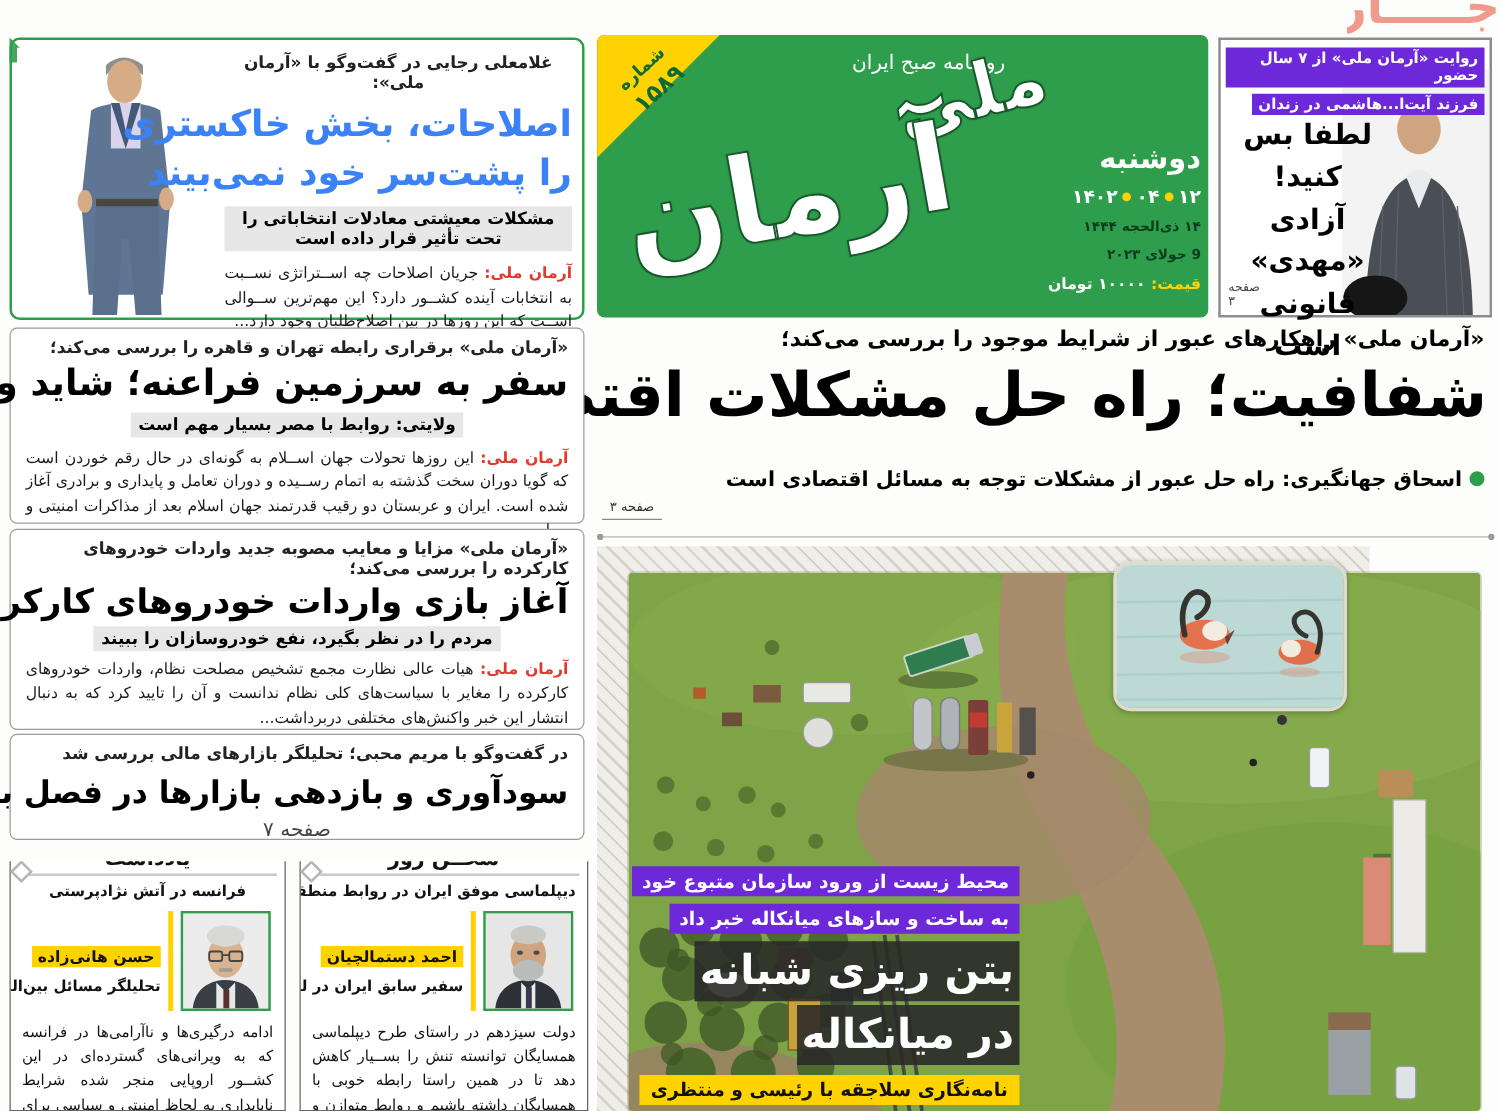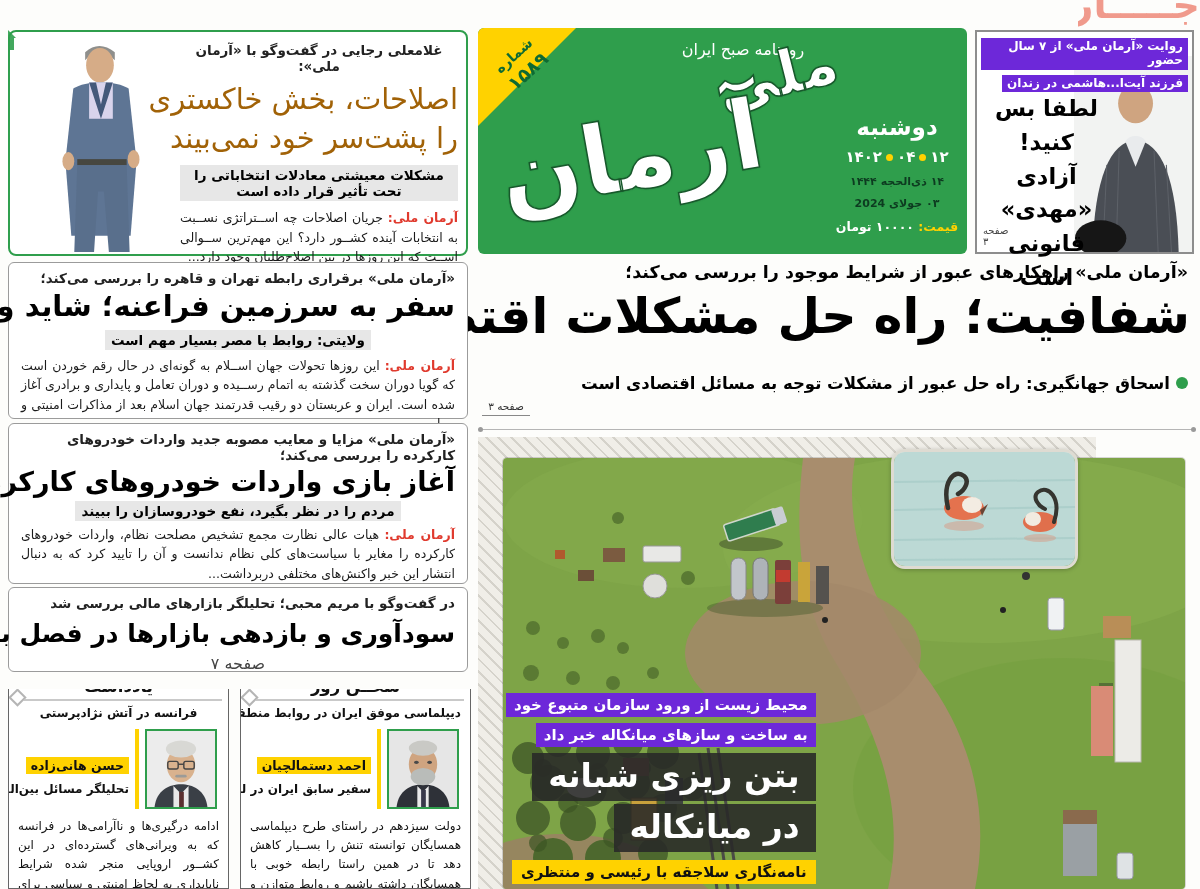--- a/index.html
+++ b/index.html
@@ -14,37 +14,37 @@
   #corner-banner { left:1078px; top:0; width:122px; height:27px; overflow:hidden; direction:rtl; }
   #corner-banner span { display:block; margin-top:-17px; font-size:38px; font-weight:bold; color:#f09a8c; letter-spacing:1px; }
 
   
   #tl-box { left:8px; top:30px; width:460px; height:226px; background:#fff;
     border:2px solid #2f9e4c; border-radius:8px; }
   #tl-fold { left:-2px; top:-2px; width:0; height:0; border-bottom:20px solid #2f9e4c; border-right:20px solid transparent; opacity:.9; }
   #tl-photo { left:4px; bottom:2px; width:168px; height:214px; }
   #tl-text { right:8px; top:10px; width:278px; text-align:center; }
   .kicker-sm { font-size:13.5px; font-weight:bold; color:#222; }
-  #tl-text .headline { font-size:29px; font-weight:normal; line-height:1.35; color:#a16207; margin-top:6px; white-space:nowrap; }
+  #tl-text .headline { font-size:29px; font-weight:bold; line-height:1.35; color:#3b82f6; margin-top:6px; white-space:nowrap; }
   .gray-chip { display:inline-block; background:#e7e7e7; color:#000; font-size:13.5px; font-weight:bold; padding:2px 6px; margin-top:7px; }
   .body-text { font-size:12.5px; line-height:1.55; text-align:justify; color:#1a1a1a; margin-top:7px; }
   .red-lead { color:#e03a2e; font-weight:bold; }
   .page-ref { font-size:16px; color:#444; margin-top:4px; text-align:center; }
 
   
   #masthead { left:478px; top:28px; width:489px; height:226px; background:#2f9e4c; border-radius:6px; overflow:hidden; }
   #mh-triangle { left:0; top:0; width:0; height:0; border-top:98px solid #ffd200; border-right:98px solid transparent; }
   #mh-issue { left:2px; top:16px; width:84px; text-align:center; transform:rotate(-42deg); color:#0e6a33; font-weight:bold; line-height:1.25; }
   #mh-issue .lbl { font-size:14px; display:block; }
   #mh-issue .num { font-size:19px; display:block; }
   #mh-tagline { top:12px; left:150px; width:230px; text-align:center; color:#fff; font-size:16px; font-weight:normal; }
   .logo-word { color:#fff; font-weight:bold; -webkit-text-stroke:1.5px #17582b; text-shadow:0 0 2px #17582b; }
   #logo-main { left:20px; top:72px; font-size:96px; transform:rotate(-10deg); }
   #logo-sub { left:238px; top:12px; font-size:60px; transform:rotate(-14deg); }
-  #mh-info { top:86px; right:6px; width:128px; text-align:center; color:#fff; }
+  #mh-info { top:86px; right:6px; width:128px; color:#fff; }
   #mh-weekday { font-size:23px; font-weight:bold; }
   #mh-date { margin-top:8px; font-size:15px; font-weight:bold; direction:rtl; }
   .date-dot { display:inline-block; width:7px; height:7px; border-radius:50%; background:#ffd200; margin:0 4px 1px; }
   .mh-small-date { margin-top:9px; font-size:11px; font-weight:bold; color:#0d3b20; }
   #mh-price { margin-top:9px; font-size:12.5px; font-weight:bold; border-bottom:1px solid #e8f5ec; padding-bottom:21px; }
   #mh-price .y { color:#ffd200; }
   #mh-site { margin-top:3px; font-size:17px; direction:ltr; color:#fff; }
 
   
   #tr-box { left:975px; top:30px; width:219px; height:224px; background:#fff; border:2px solid #8d8d8d; }
@@ -93,21 +93,21 @@
 
   
   #photo-block { left:478px; top:437px; width:618px; height:452px;
     background-color:#f0eee8;
     background-image:repeating-linear-gradient(45deg, rgba(90,85,70,0.18) 0 2px, transparent 2px 9px); }
   #aerial-photo { left:25px; top:21px; width:682px; height:431px; border-radius:4px; overflow:hidden; box-shadow:0 0 0 1px rgba(0,0,0,.15); }
   #flamingo-inset { right:18px; top:12px; width:187px; height:120px; border-radius:14px; overflow:hidden; border:3px solid #dedbd2; box-shadow:0 1px 4px rgba(0,0,0,.25); }
   #photo-overlay { left:28px; top:256px; direction:rtl; }
   #photo-overlay .line { display:table; margin-bottom:3px; }
   #photo-overlay .green-chip { font-size:15px; padding:3px 8px; }
-  .dark-chip { display:inline-block; background:rgba(40,40,40,0.88); color:#fff; font-size:33px; font-weight:bold; padding:3px 16px 6px; }
+  .dark-chip { display:inline-block; background:rgba(40,40,40,0.88); color:#fff; font-size:33px; font-weight:bold; padding:3px 4px 6px; }
   .yellow-chip { display:inline-block; background:#ffd200; color:#111; font-size:15px; font-weight:bold; padding:3px 9px; margin-top:5px; }
   svg { display:block; }
 </style>
 </head>
 <body>
 
 <div class="abs" id="corner-banner">
   <span>جـــــار</span>
 </div>
 
@@ -147,21 +147,21 @@
   </div>
   <div class="abs" id="mh-tagline">روزنامه صبح ایران</div>
   <div class="abs logo-word" id="logo-sub">ملی</div>
   <div class="abs logo-word" id="logo-main">آرمان</div>
   <div class="abs" id="mh-info">
     <div id="mh-weekday">دوشنبه</div>
     <div id="mh-date">
       <span>۱۲</span><span class="date-dot"></span><span>۰۴</span><span class="date-dot"></span><span>۱۴۰۲</span>
     </div>
     <div class="mh-small-date">۱۴ ذی‌الحجه ۱۴۴۴</div>
-    <div class="mh-small-date">۰۳ جولای 2024</div>
+    <div class="mh-small-date">9 جولای ۲۰۲۳</div>
     <div id="mh-price"><span class="y">قیمت:</span> <span>۱۰۰۰۰ تومان</span></div>
     <div id="mh-site">armanmeli.ir</div>
   </div>
 </div>
 
 <div class="abs" id="tr-box">
   <div class="abs" id="tr-photo">
     <svg viewBox="0 0 115 198" width="118" height="196" preserveAspectRatio="none">
       <rect width="115" height="198" fill="#f2f3f2"></rect>
       <ellipse cx="60" cy="30" rx="16" ry="10" fill="#7a6f62"></ellipse>

